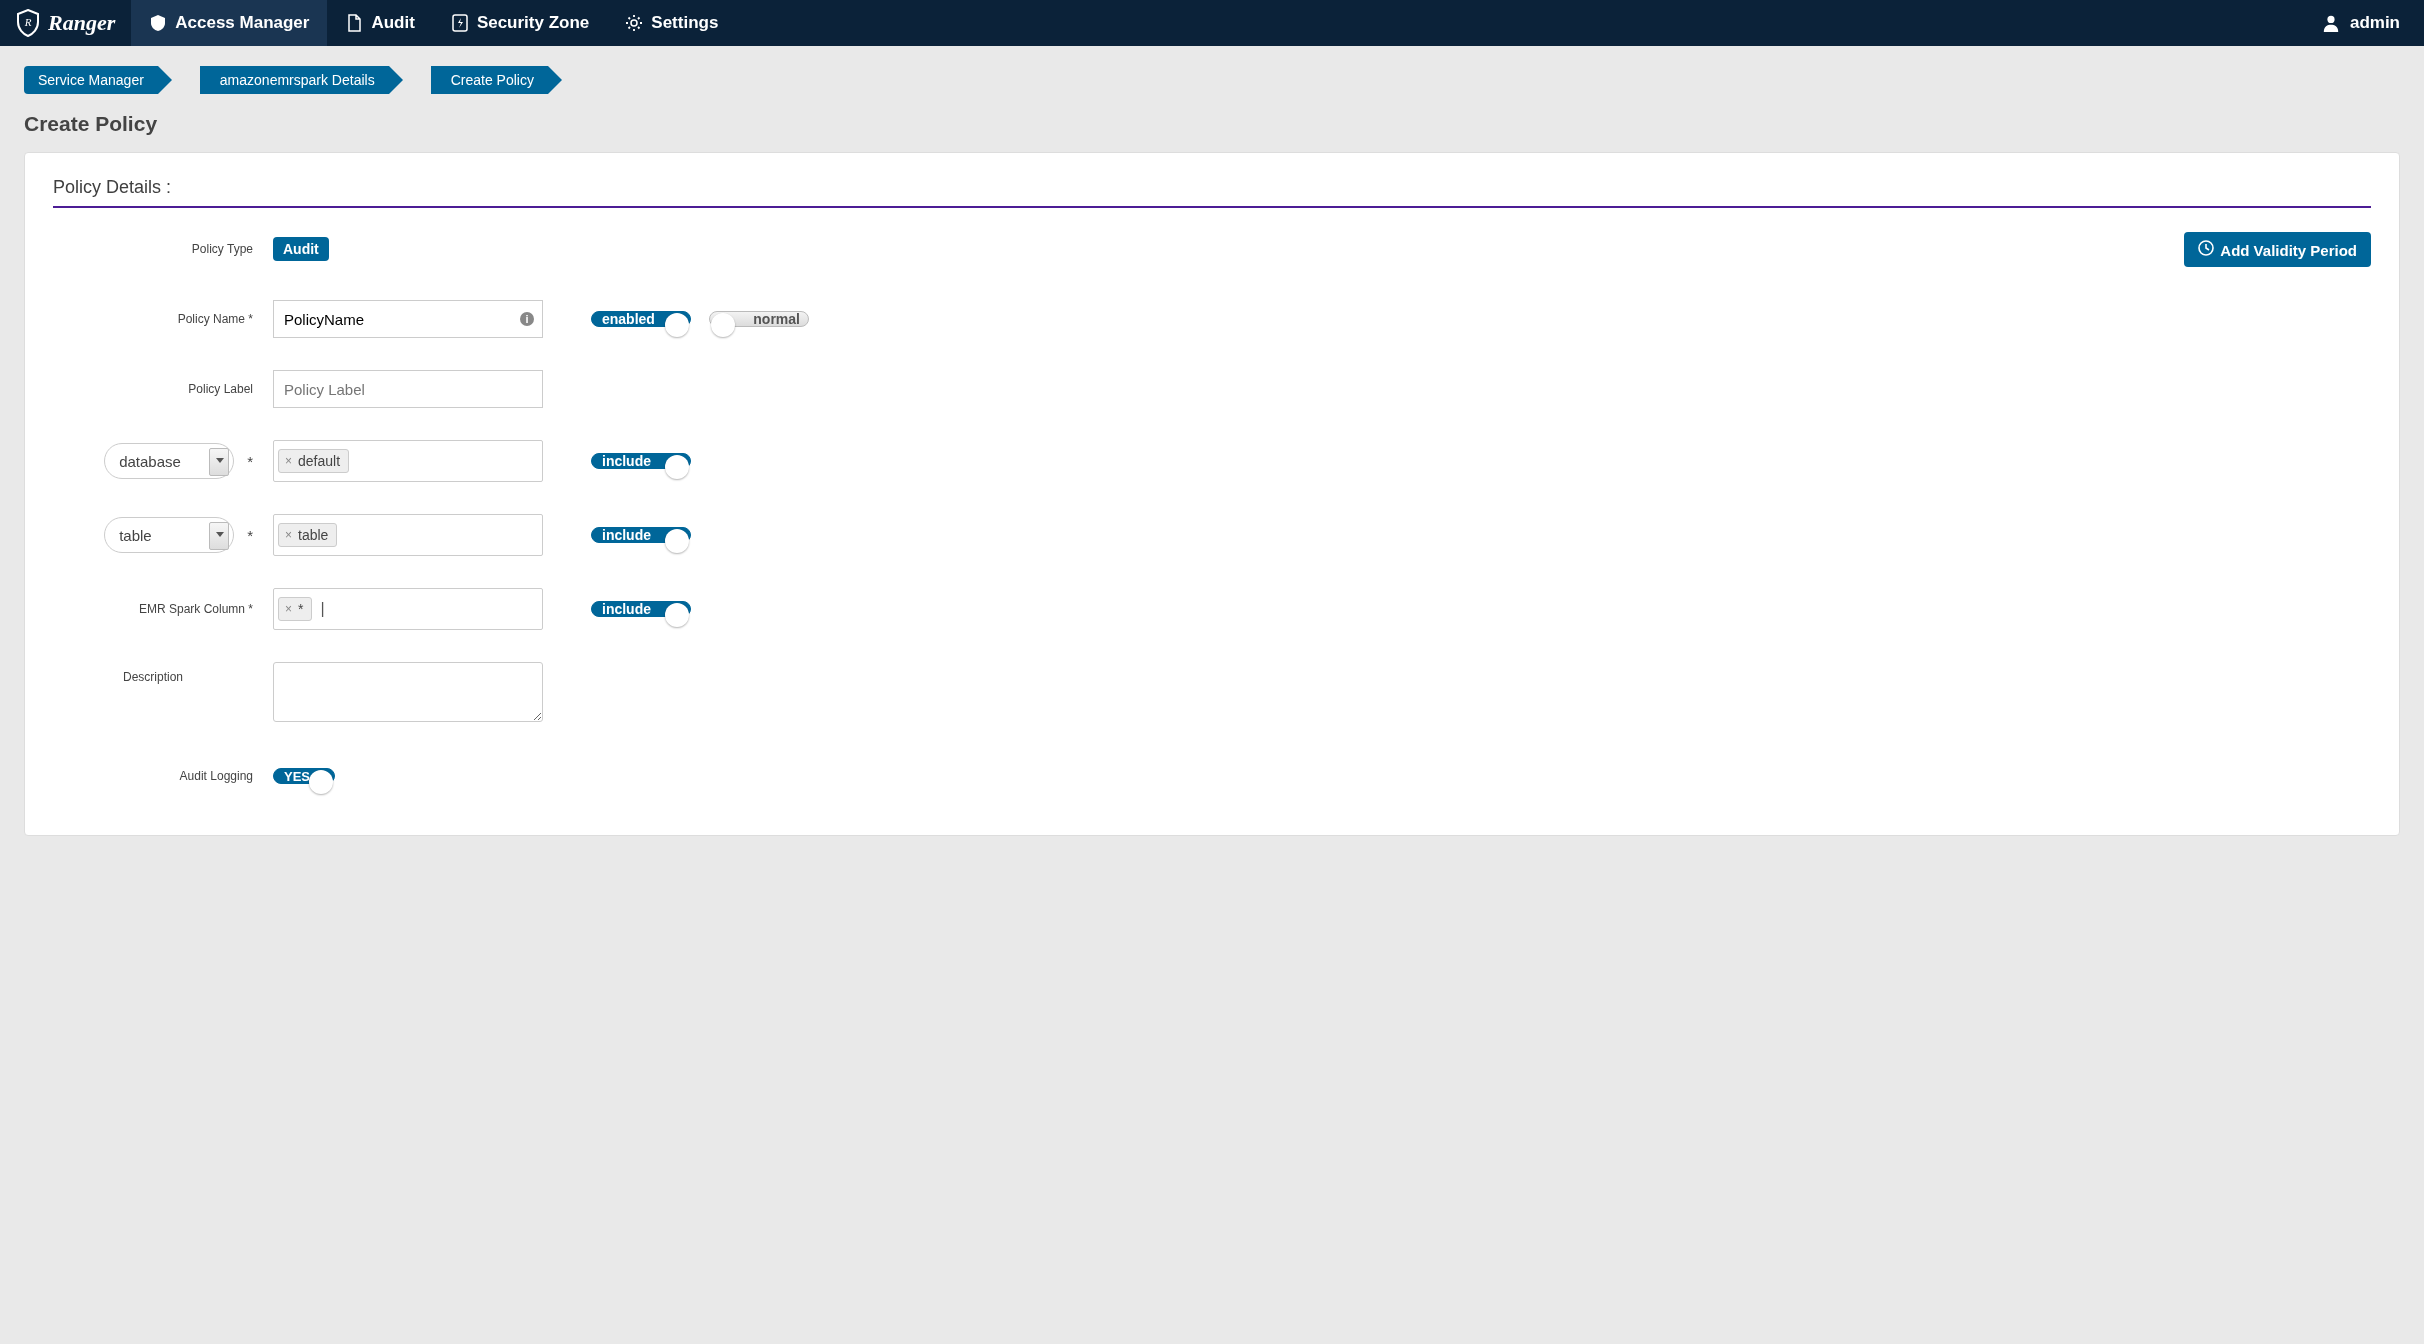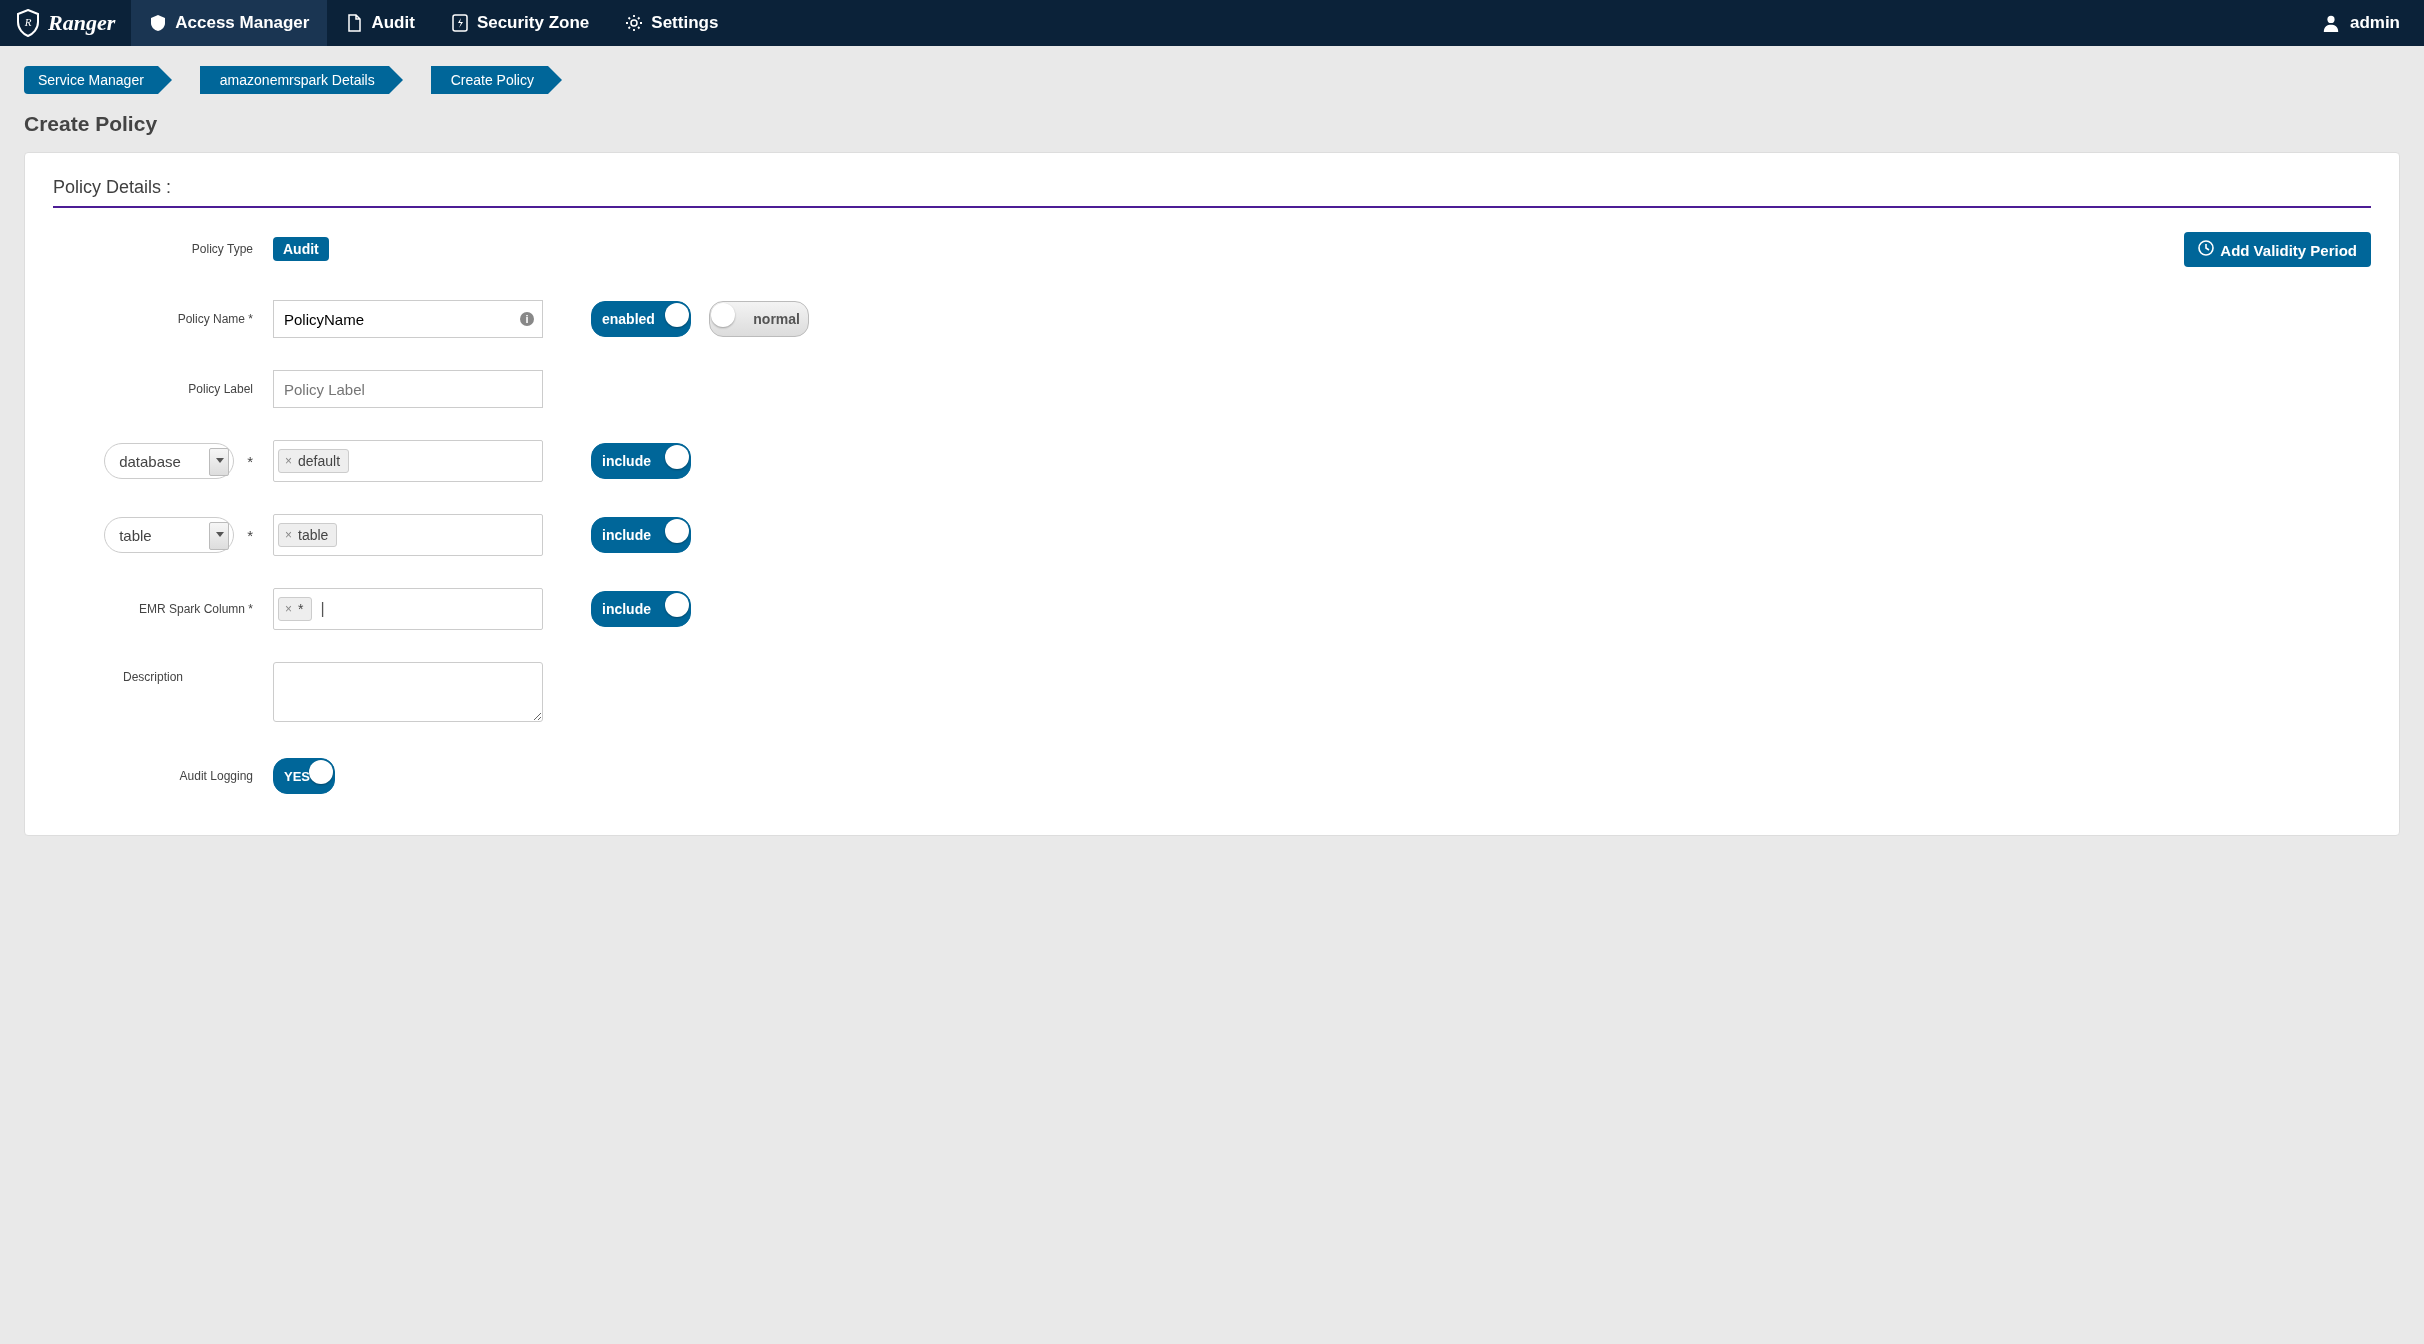--- a/index.html
+++ b/index.html
@@ -214,21 +214,21 @@
 
 .toggle-group {
   display: flex;
   align-items: center;
   gap: 18px;
   margin-left: 48px;
 }
 .toggle {
   position: relative;
   width: 100px;
-  height: 36px;
+  height: 16px;
   border-radius: 14px;
   cursor: pointer;
   display: inline-flex;
   align-items: center;
 }
 .toggle.on {
   background: #006699;
   border: 1px solid #006699;
 }
 .toggle.off {

